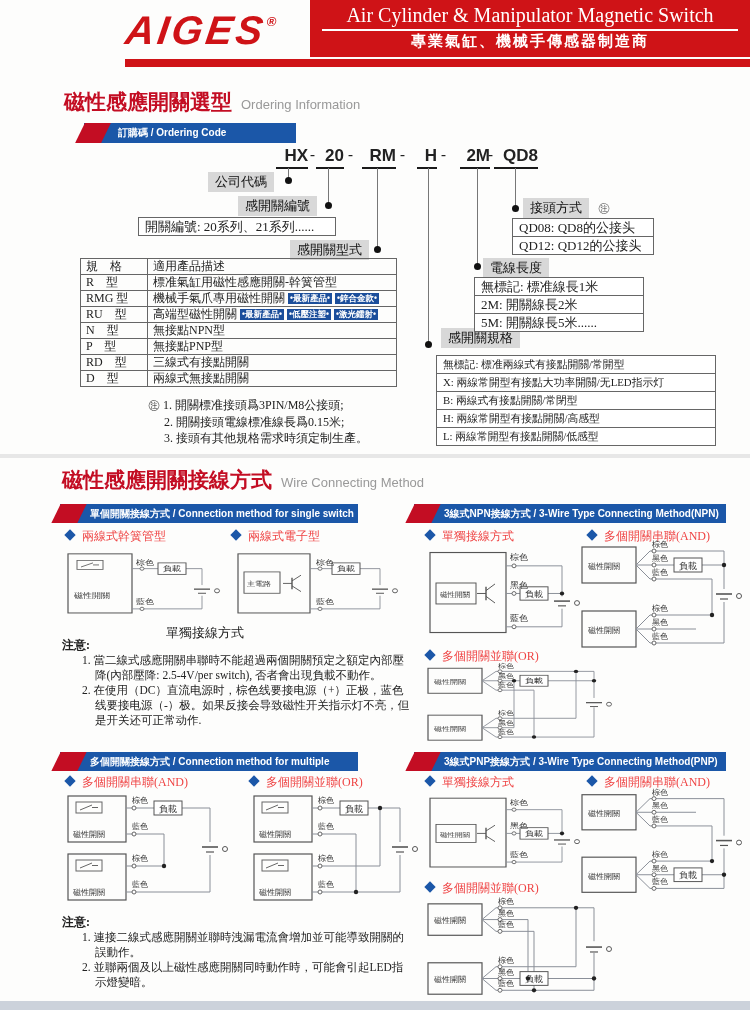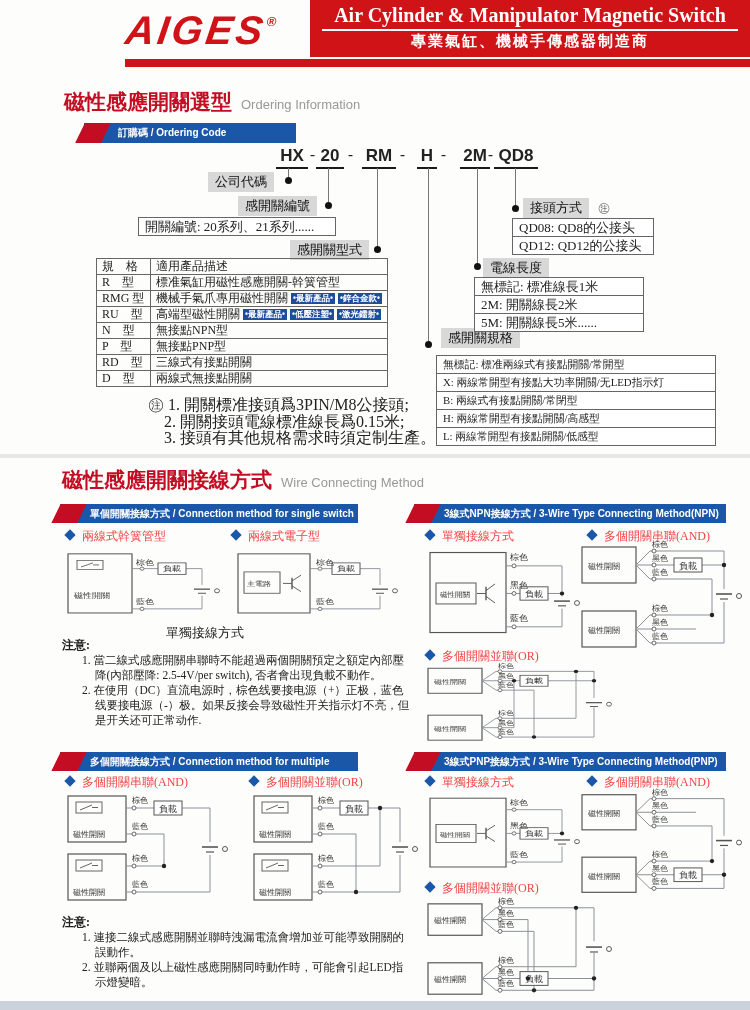--- a/index.html
+++ b/index.html
@@ -6,61 +6,61 @@
   body{width:750px;height:1010px;position:relative;background:#fdfdfc;
        font-family:"Liberation Serif",serif;color:#222}
   .page{position:absolute;left:0;top:0;width:750px;height:1010px;overflow:hidden}
   .abs{position:absolute}
 
   
   .logo{left:126px;top:8px;font-style:italic;font-weight:bold;font-size:40px;
         color:#cf1317;letter-spacing:3px;transform:skewX(-8deg);font-family:"Liberation Sans",sans-serif}
   .logo sup{font-size:13px;letter-spacing:0;vertical-align:18px}
   .hdr-red{left:310px;top:0;width:440px;height:57px;background:#cf1317;color:#fff;text-align:center}
-  .hdr-line1{font-weight:bold;font-size:20px;padding-top:4px;font-family:"Liberation Serif",serif}
+  .hdr-line1{font-weight:normal;font-size:20px;padding-top:4px;font-family:"Liberation Serif",serif}
   .hdr-rule{height:2px;background:#fff;margin:2px 12px 1px}
   .hdr-line2{font-size:15px;letter-spacing:2px;font-weight:bold}
   .redbar{left:125px;top:59px;width:625px;height:8px;background:#cf1317}
 
   
   .sectitle .zh{font-size:21px;font-weight:bold;color:#c30d23}
   .sectitle .en{font-size:13px;color:#999;margin-left:9px;font-family:"Liberation Sans",sans-serif}
 
   
   .banner{height:19px;background:#1b57a8;color:#fff;font-family:"Liberation Sans",sans-serif;
           font-size:10px;font-weight:bold;line-height:19px;padding-left:30px;box-sizing:border-box}
   .banner-red{position:absolute;left:-4px;top:0;width:26px;height:19px;background:#c30d23;
               transform:skewX(-26deg)}
   .code-badge{left:84px;top:123px;width:212px;height:20px;background:#1b57a8;color:#fff;
               font-family:"Liberation Sans",sans-serif;font-size:10px;font-weight:bold;
               line-height:20px;padding-left:34px;box-sizing:border-box}
   .code-badge .banner-red{height:20px}
 
   
   .cpart{position:absolute;top:146px;font-family:"Liberation Sans",sans-serif;font-weight:bold;
-         font-size:17px;text-align:center;border-bottom:2px solid #1a1a1a;padding-bottom:1px}
+         font-size:17px;text-align:right;border-bottom:2px solid #1a1a1a;padding-bottom:1px}
   .csep{position:absolute;top:146px;font-weight:bold;font-size:15px}
   .vline{position:absolute;width:1px;background:#777}
   .cdot{position:absolute;width:7px;height:7px;border-radius:50%;background:#111}
   .glabel{position:absolute;background:#d8d8d8;font-size:13px;padding:1px 7px;color:#111;white-space:nowrap}
   .notemark{position:absolute;font-size:12px;color:#444}
   .wbox{position:absolute;border:1px solid #666;background:#fff;font-size:13px;white-space:nowrap}
   .wrow{padding:2px 6px;border-top:1px solid #666;line-height:13px}
   .wrow:first-child{border-top:none}
   .wbox.spec{font-size:10.8px}
 
   
-  .otable{position:absolute;left:96px;top:258px;width:292px;border-collapse:collapse;
+  .otable{position:absolute;left:80px;top:258px;width:317px;border-collapse:collapse;
           font-size:12px}
   .otable td{border:1px solid #666;height:15px;padding:0 5px;white-space:nowrap;line-height:15px}
   .otable td.c1{width:56px}
   .badge{display:inline-block;background:#1b4e9b;color:#fff;font-size:8.5px;
          font-family:"Liberation Sans",sans-serif;padding:0 2px;margin-left:3px;
          vertical-align:1px;line-height:11px;font-weight:bold}
-  .onotes{position:absolute;left:148px;top:397px;width:290px;font-size:16px;line-height:16.5px}
+  .onotes{position:absolute;left:148px;top:397px;width:290px;font-size:12px;line-height:16.5px}
   .onotes .ind{margin-left:16px}
 
   .divider{left:0;top:454px;width:750px;height:4px;background:#e7e7e7}
 
   
   .ditem{position:absolute;font-size:12px;font-weight:normal;color:#ef4444;white-space:nowrap}
   .dia{display:inline-block;width:8px;height:8px;background:#1b57a8;transform:rotate(45deg);
        margin-right:8px;vertical-align:1px}
   .caption{position:absolute;font-size:13px;color:#222;text-align:center}
   .wnotes{position:absolute;font-size:11.5px;line-height:15px}

